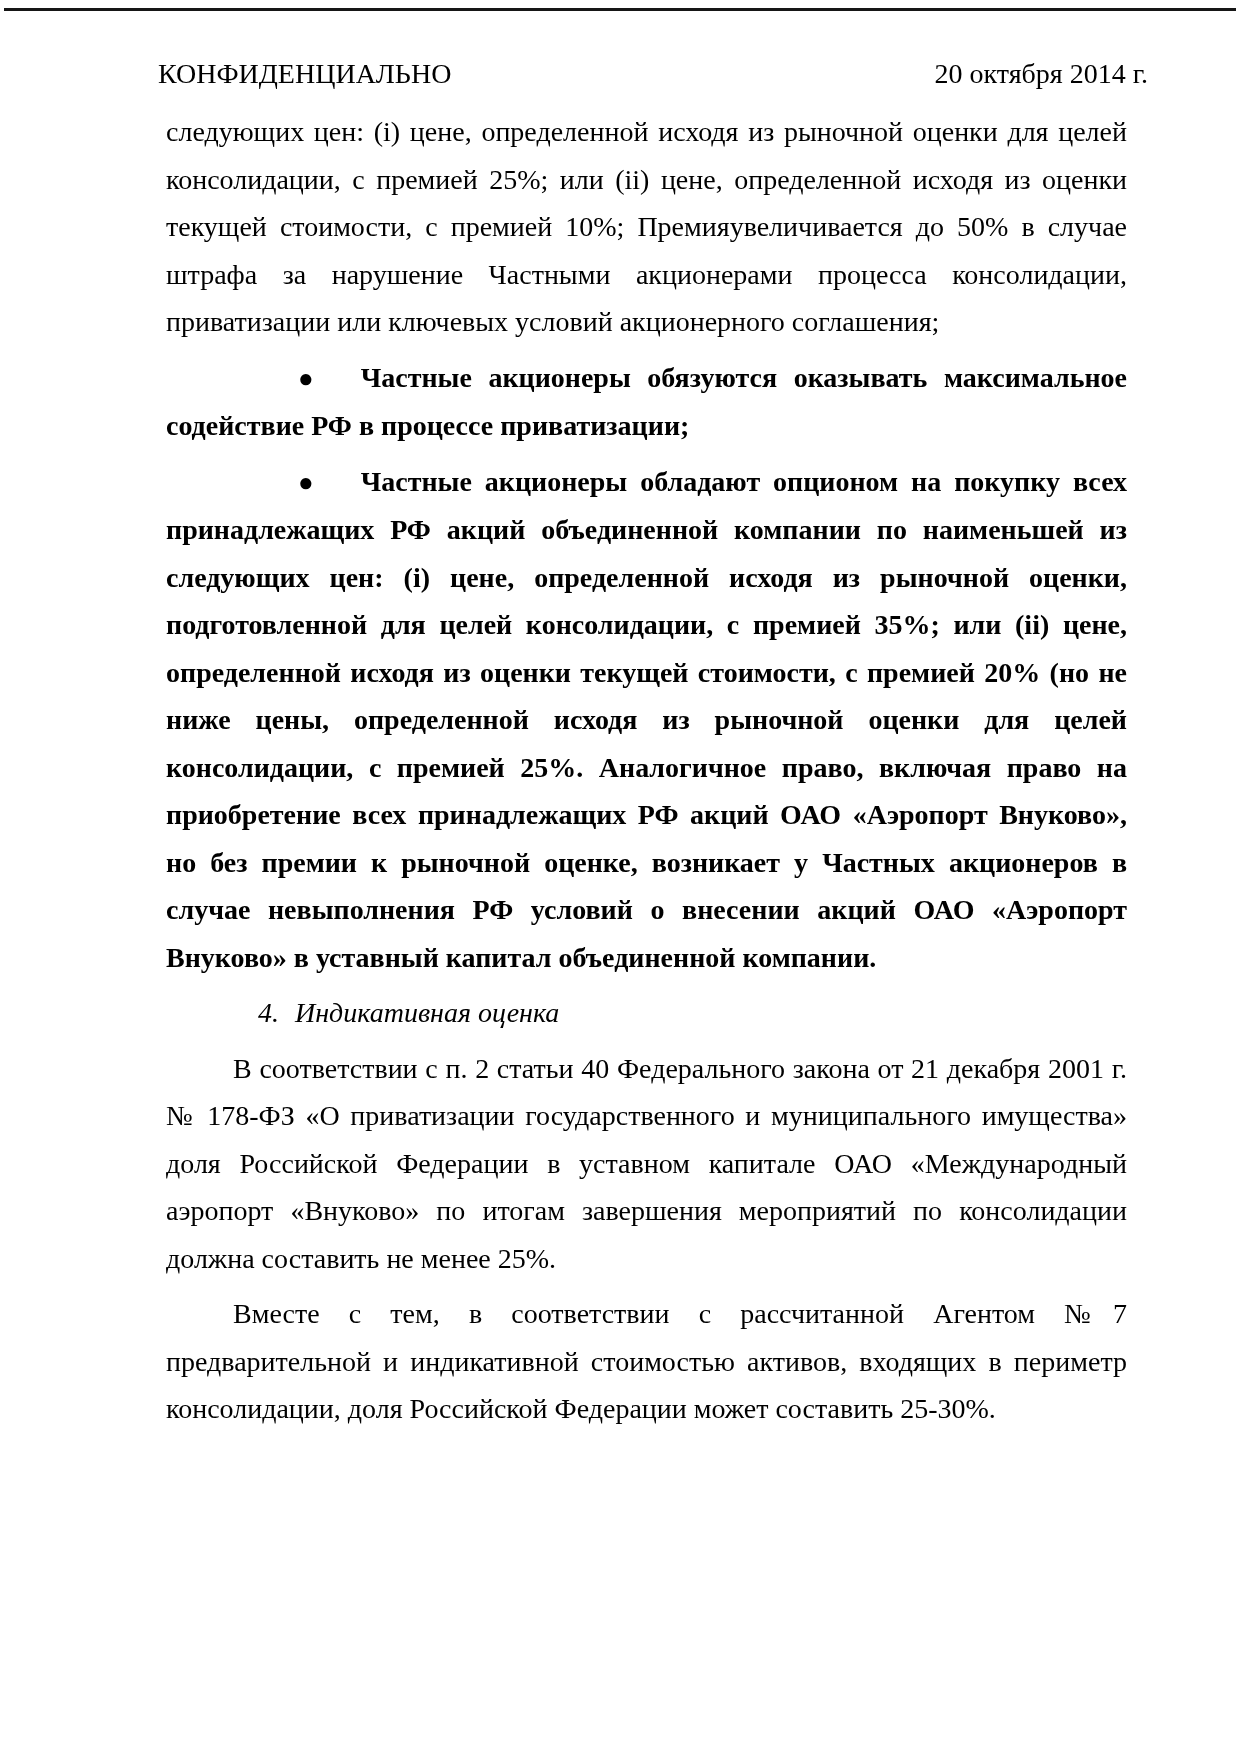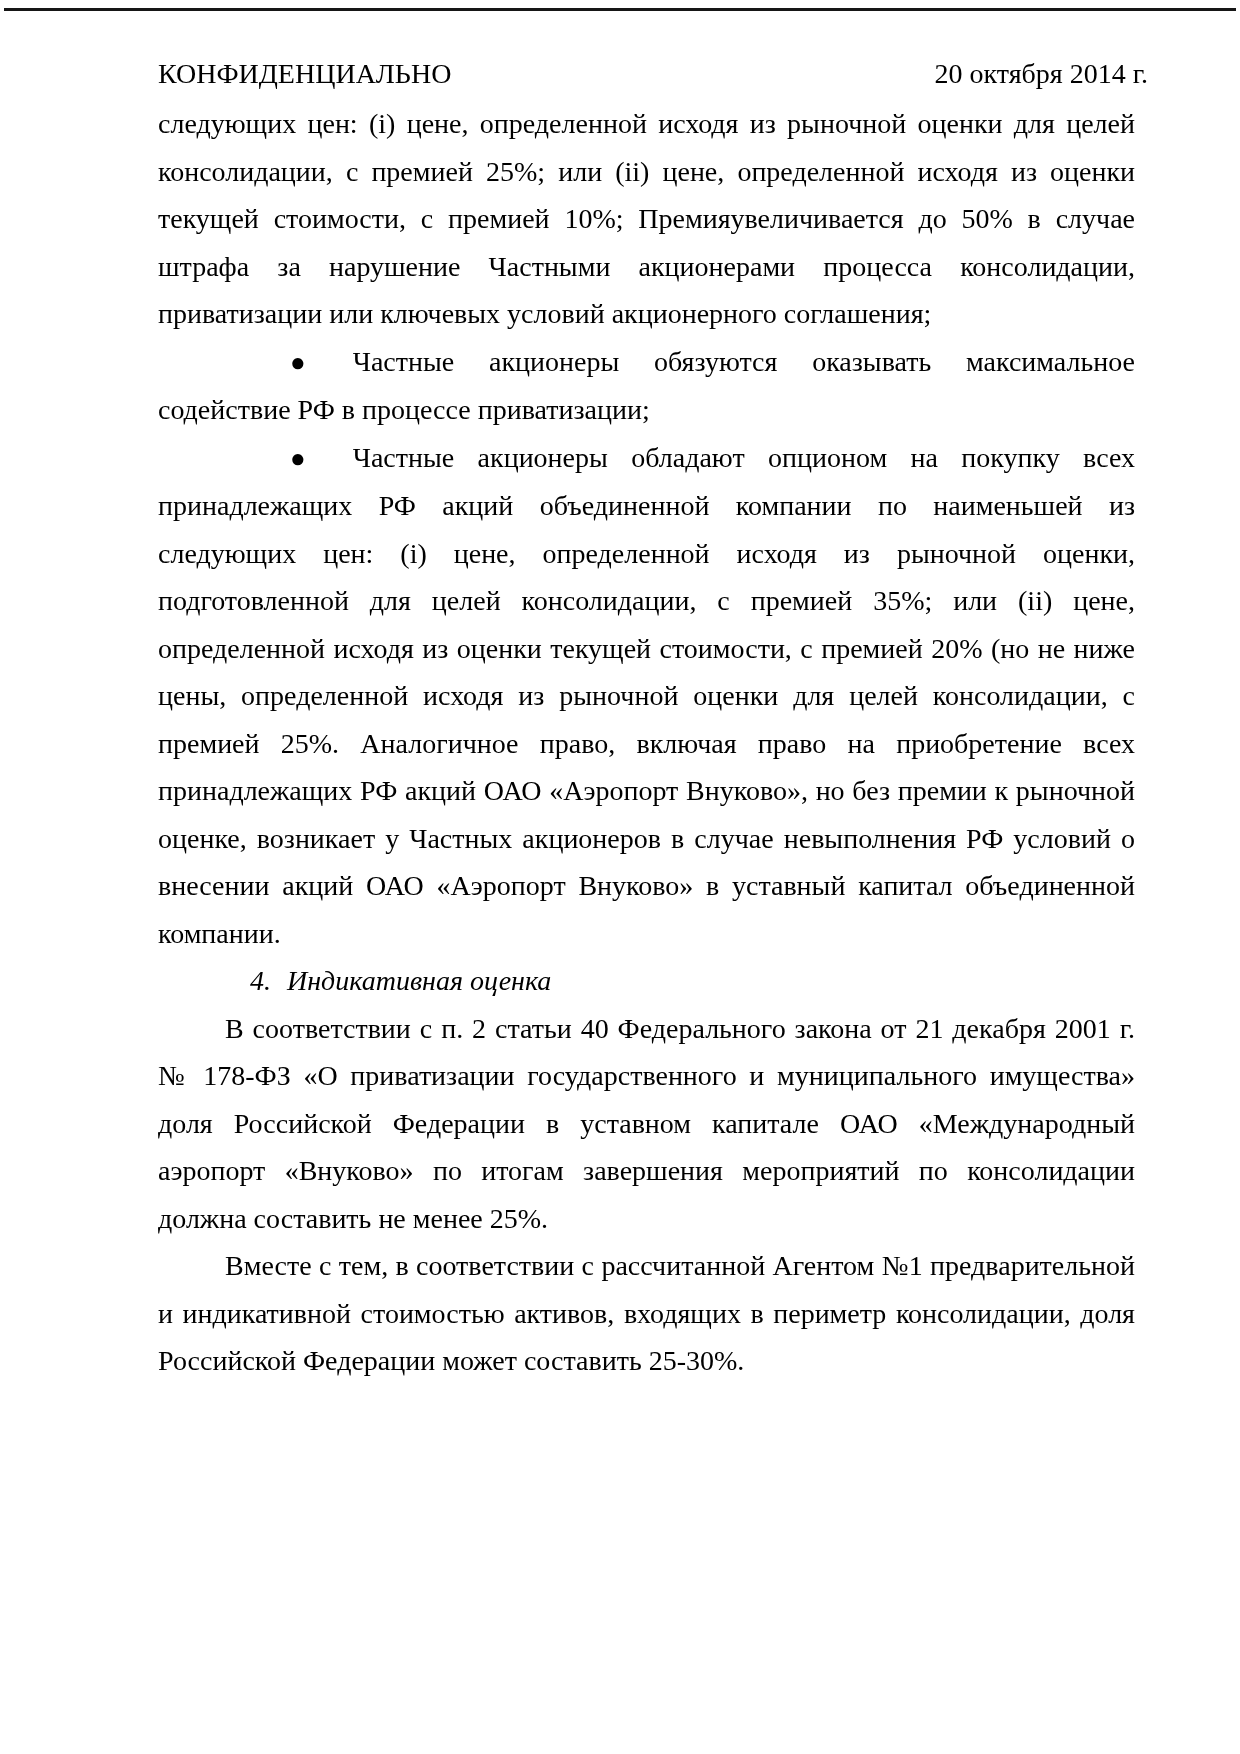--- a/index.html
+++ b/index.html
@@ -40,28 +40,29 @@
     position: absolute;
     top: 100px;
     left: 158px;
     width: 977px;
     font-size: 28px;
     line-height: 47.5px;
     text-align: justify;
     text-align-last: left;
   }
   .body p {
-    margin: 0;
+    margin: 8px;
     padding: 0;
   }
   .para.indent {
     text-indent: 67px;
   }
   .bullet {
     text-indent: 66px;
+    font-weight: bold;
   }
   .bglyph {
     display: inline-block;
     font-size: 26px;
   }
   .bgap {
     display: inline-block;
     width: 47px;
   }
   .heading {
@@ -90,17 +91,17 @@
     <p class="para">следующих цен: (i) цене, определенной исходя из рыночной оценки для целей консолидации, с премией 25%; или (ii) цене, определенной исходя из оценки текущей стоимости, с премией 10%; Премияувеличивается до 50% в случае штрафа за нарушение Частными акционерами процесса консолидации, приватизации или ключевых условий акционерного соглашения;</p>
 
     <p class="para bullet"><span class="bglyph">●</span><span class="bgap"></span><span>Частные акционеры обязуются оказывать максимальное содействие РФ в процессе приватизации;</span></p>
 
     <p class="para bullet"><span class="bglyph">●</span><span class="bgap"></span><span>Частные акционеры обладают опционом на покупку всех принадлежащих РФ акций объединенной компании по наименьшей из следующих цен: (i) цене, определенной исходя из рыночной оценки, подготовленной для целей консолидации, с премией 35%; или (ii) цене, определенной исходя из оценки текущей стоимости, с премией 20% (но не ниже цены, определенной исходя из рыночной оценки для целей консолидации, с премией 25%. Аналогичное право, включая право на приобретение всех принадлежащих РФ акций ОАО «Аэропорт Внуково», но без премии к рыночной оценке, возникает у Частных акционеров в случае невыполнения РФ условий о внесении акций ОАО «Аэропорт Внуково» в уставный капитал объединенной компании.</span></p>
 
     <p class="heading"><span>4.</span><span class="hgap"></span><span>Индикативная оценка</span></p>
 
     <p class="para indent">В соответствии с п. 2 статьи 40 Федерального закона от 21 декабря 2001 г. № 178-ФЗ «О приватизации государственного и муниципального имущества» доля Российской Федерации в уставном капитале ОАО «Международный аэропорт «Внуково» по итогам завершения мероприятий по консолидации должна составить не менее 25%.</p>
 
-    <p class="para indent">Вместе с тем, в соответствии с рассчитанной Агентом №1 предварительной и индикативной стоимостью активов, входящих в периметр консолидации, доля Российской Федерации может составить 25-30%.</p>
+    <p class="para indent">Вместе с тем, в соответствии с рассчитанной Агентом №7 предварительной и индикативной стоимостью активов, входящих в периметр консолидации, доля Российской Федерации может составить 25-30%.</p>
 
   </div>
 
 </div>
 
 </body></html>

